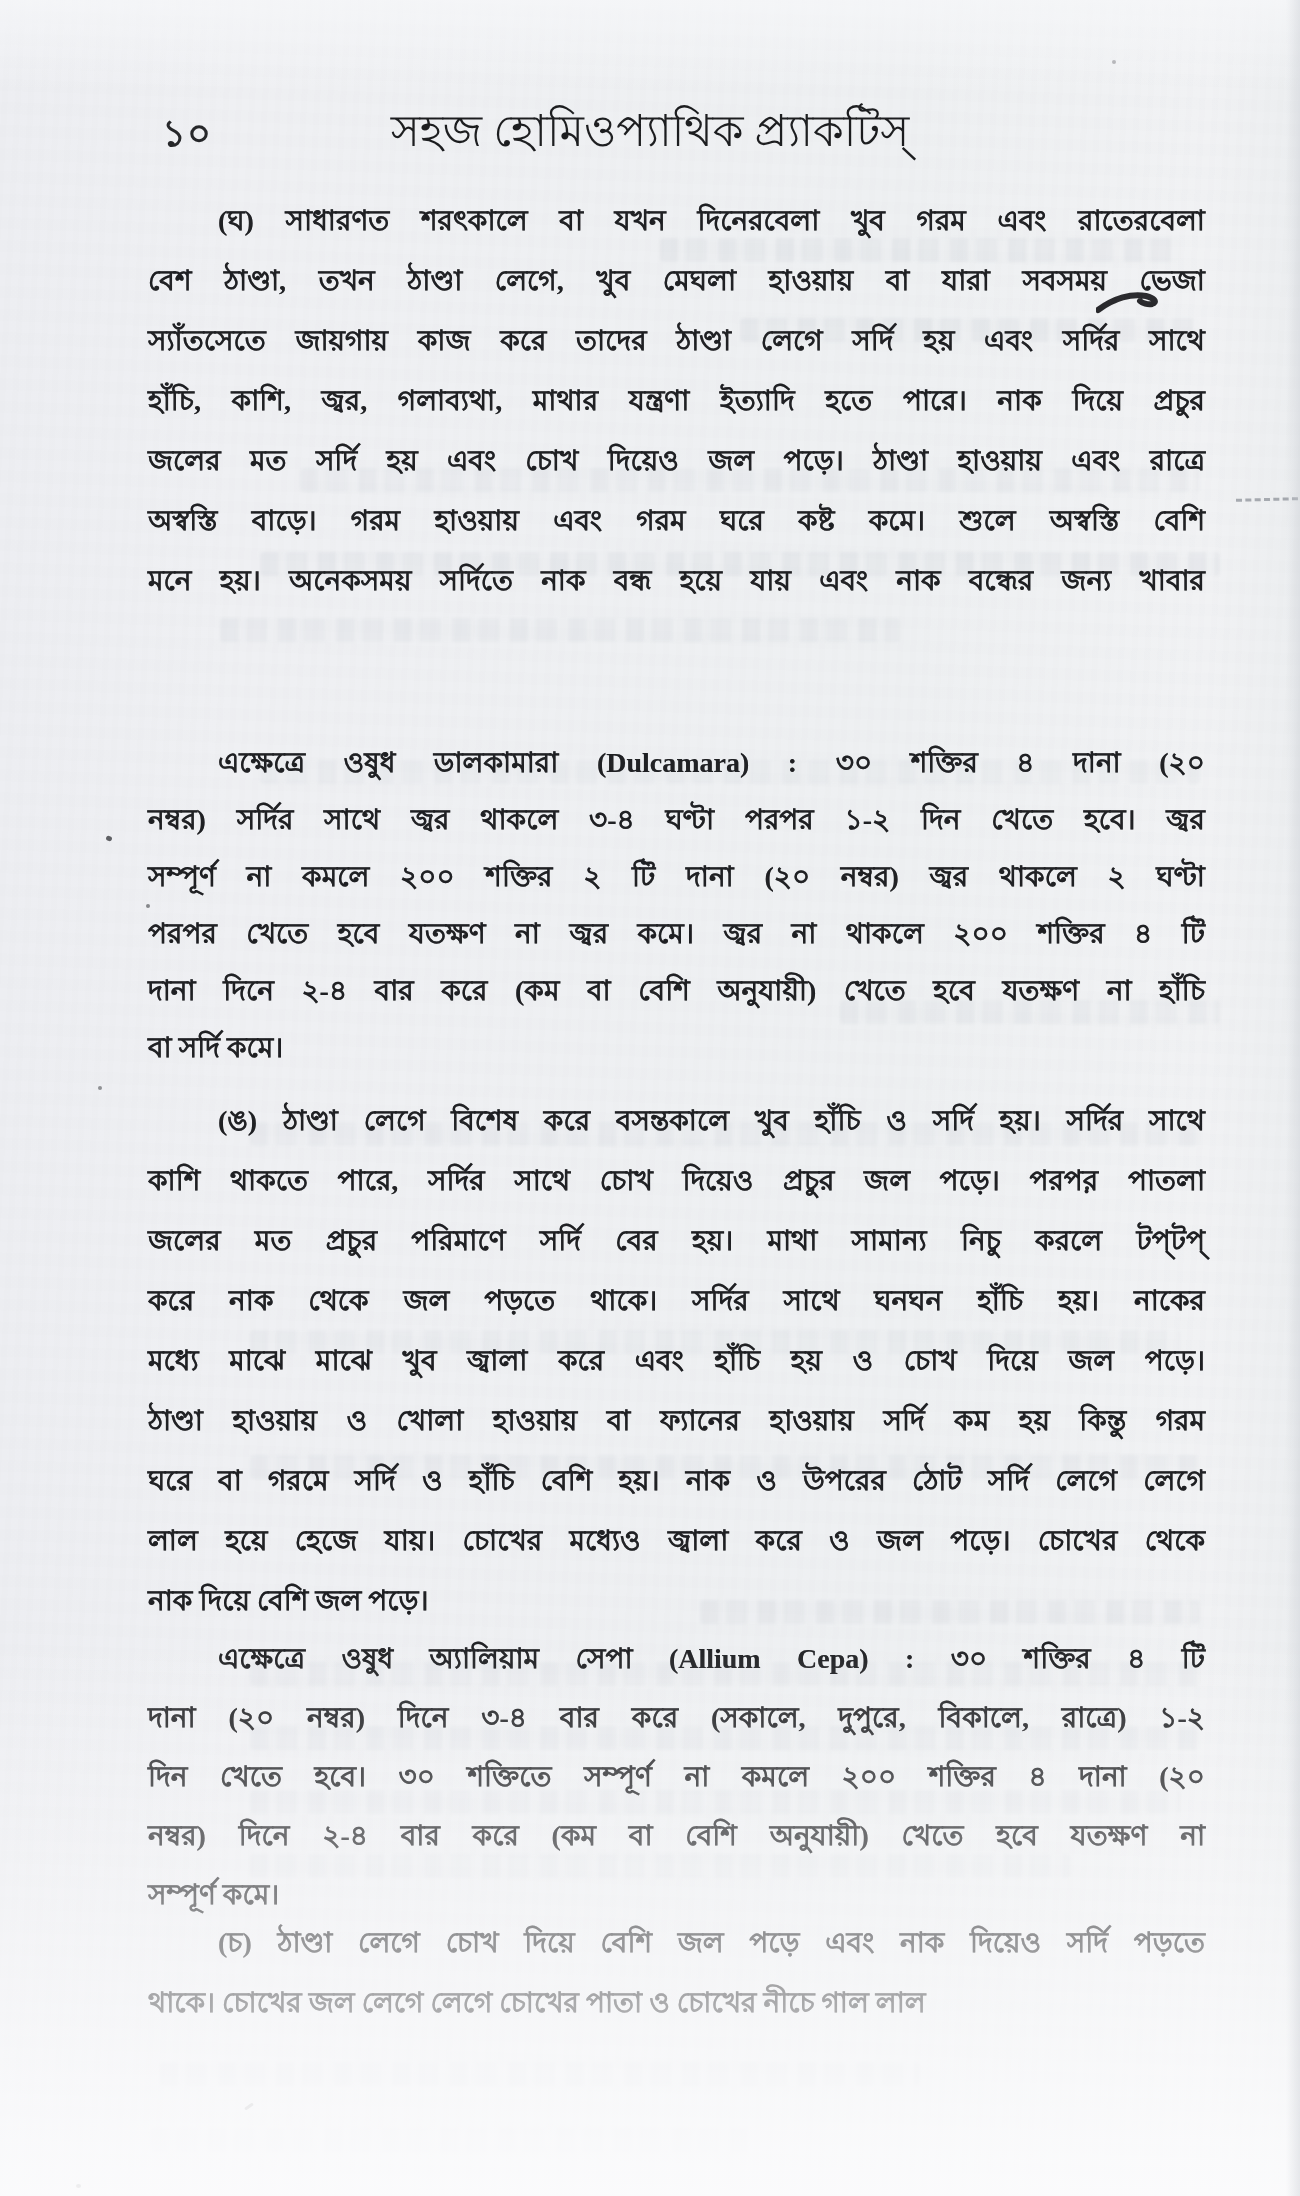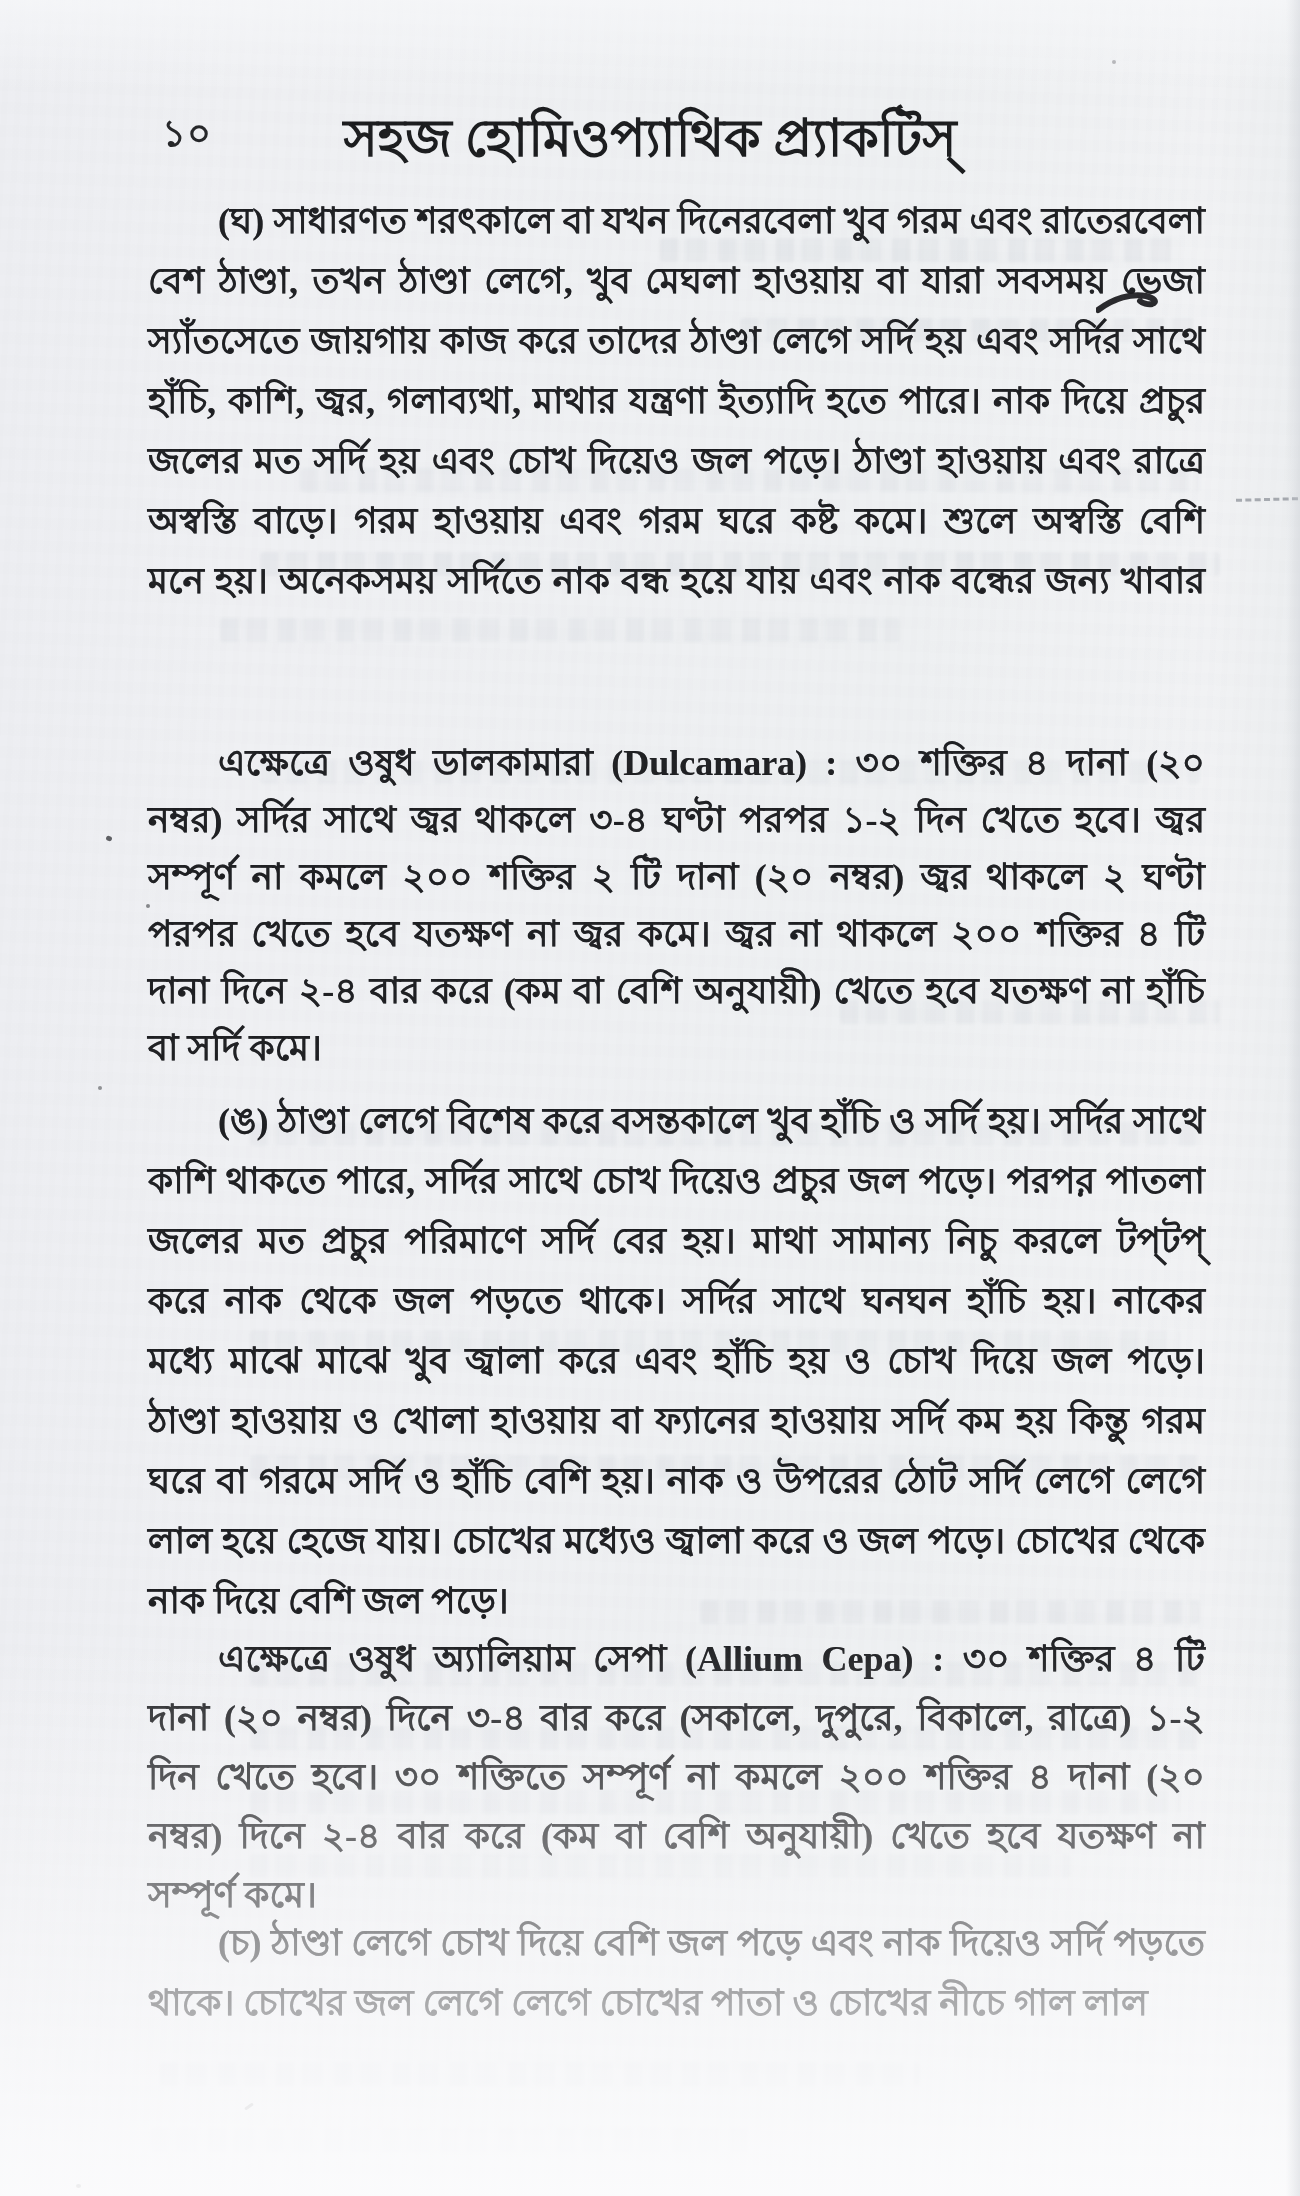--- a/index.html
+++ b/index.html
@@ -33,28 +33,28 @@
       repeating-linear-gradient(93deg, rgba(255,255,255,.04) 0 7px, rgba(180,184,192,.03) 7px 13px),
       repeating-linear-gradient(2deg, rgba(255,255,255,.03) 0 11px, rgba(170,175,184,.025) 11px 23px);
   }
 
   .page-number{
     position:absolute;left:162px;top:104px;
     font-size:37px;font-weight:700;color:#202124;letter-spacing:1px;
   }
   .page-title{
     position:absolute;left:50%;top:98px;transform:translateX(-50%);
-    font-size:52px;font-weight:700;color:#17181a;white-space:nowrap;
+    font-size:44px;font-weight:400;color:#17181a;white-space:nowrap;
   }
 
   .text-column{position:absolute;left:148px;top:0;width:1057px;color:#191a1c;}
   .para{position:absolute;left:0;width:100%;}
   .line{
     width:100%;height:60px;
-    font-size:36px;font-weight:700;line-height:52px;color:#1a1b1e;
+    font-size:28px;font-weight:700;line-height:52px;color:#1a1b1e;
     text-align:justify;text-align-last:justify;
     white-space:nowrap;overflow:visible;
     text-shadow:0 0 .6px rgba(20,20,24,.55);
   }
   .line.first{text-indent:70px;}
   .line.last{text-align-last:left;}
   .p1{top:195px;} .p1 .line{height:60px;}
   .p2{top:700px;margin-top:37px;} .p2 .line{height:57px;}
   .p3{top:1095px;} .p3 .line{height:60px;}
   .p4{top:1633px;} .p4 .line{height:59px;}

